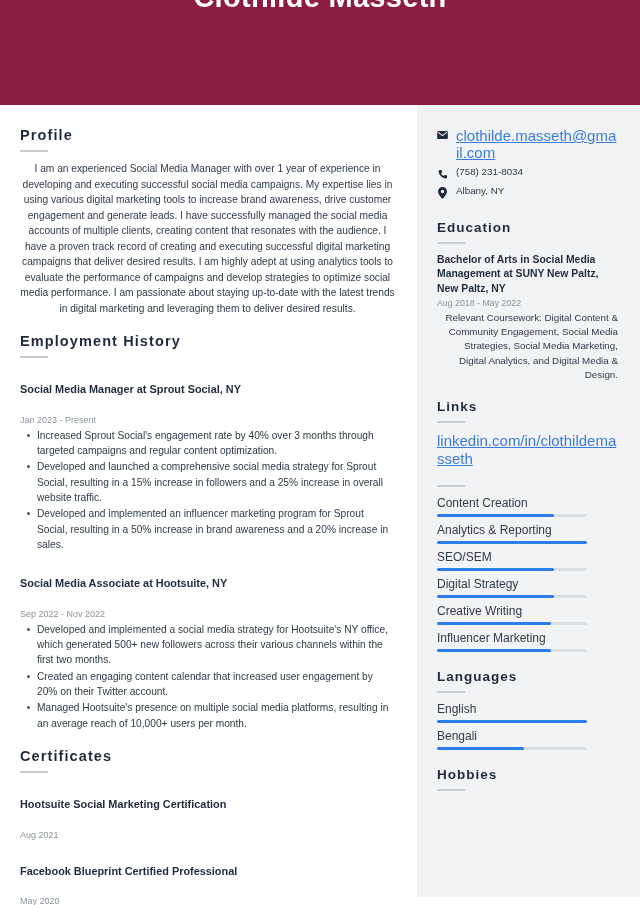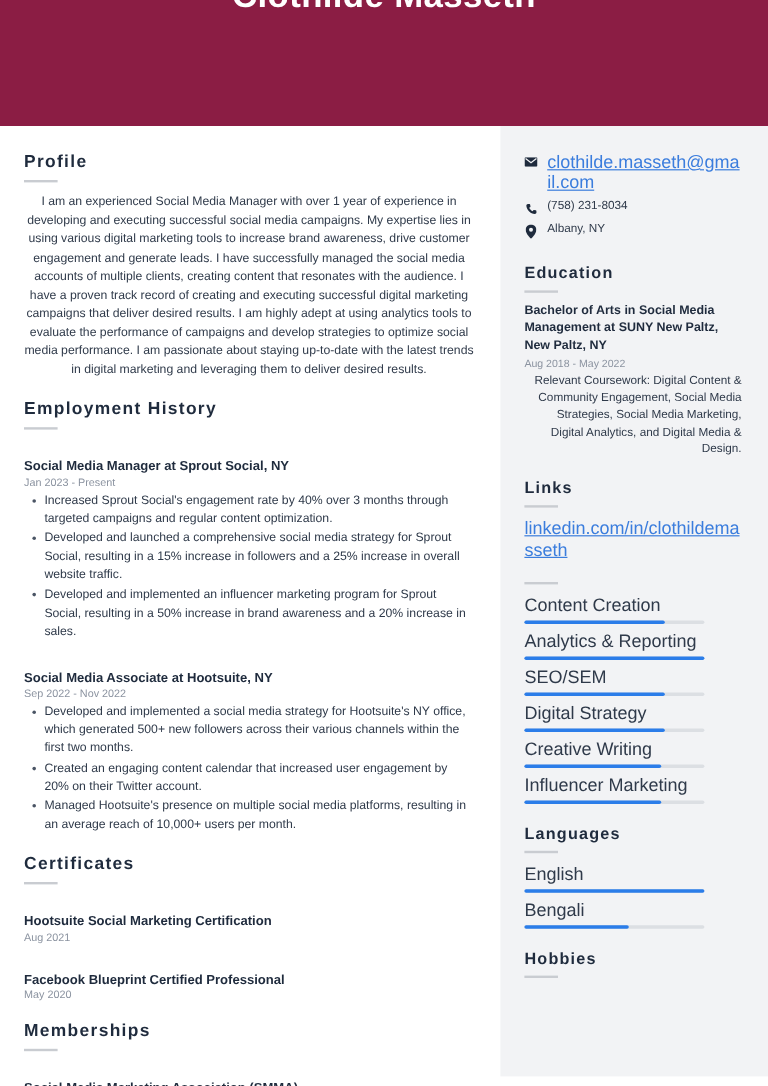--- a/index.html
+++ b/index.html
@@ -80,21 +80,21 @@
   .job-title, .cert-title, .member-title {
     font-size: 10.9px;
     font-weight: 700;
     color: #1f2b3d;
     line-height: 1.35;
     margin-top: 24px;
   }
   .job-date, .cert-date {
     font-size: 9px;
     color: #8b93a0;
-    margin-top: 0;
+    margin-top: 18px;
     margin-bottom: 3px;
   }
   ul.bullets { list-style: none; margin-top: 2px; }
   ul.bullets li {
     position: relative;
     font-size: 10.2px;
     line-height: 1.5;
     color: #2f3a4a;
     padding-left: 17px;
     margin-bottom: 1px;
@@ -148,21 +148,21 @@
   .edu-desc {
     font-size: 9.8px;
     color: #2f3a4a;
     line-height: 1.45;
     text-align: right;
   }
 
   
   .skill { margin-bottom: 6px; }
   .skill-label {
-    font-size: 15px;
+    font-size: 12px;
     color: #2f3a4a;
     margin-bottom: 4px;
   }
   .bar-track {
     position: relative;
     width: 150px; height: 3px;
     background: #dcdfe3;
     border-radius: 2px;
   }
   .bar-fill {

